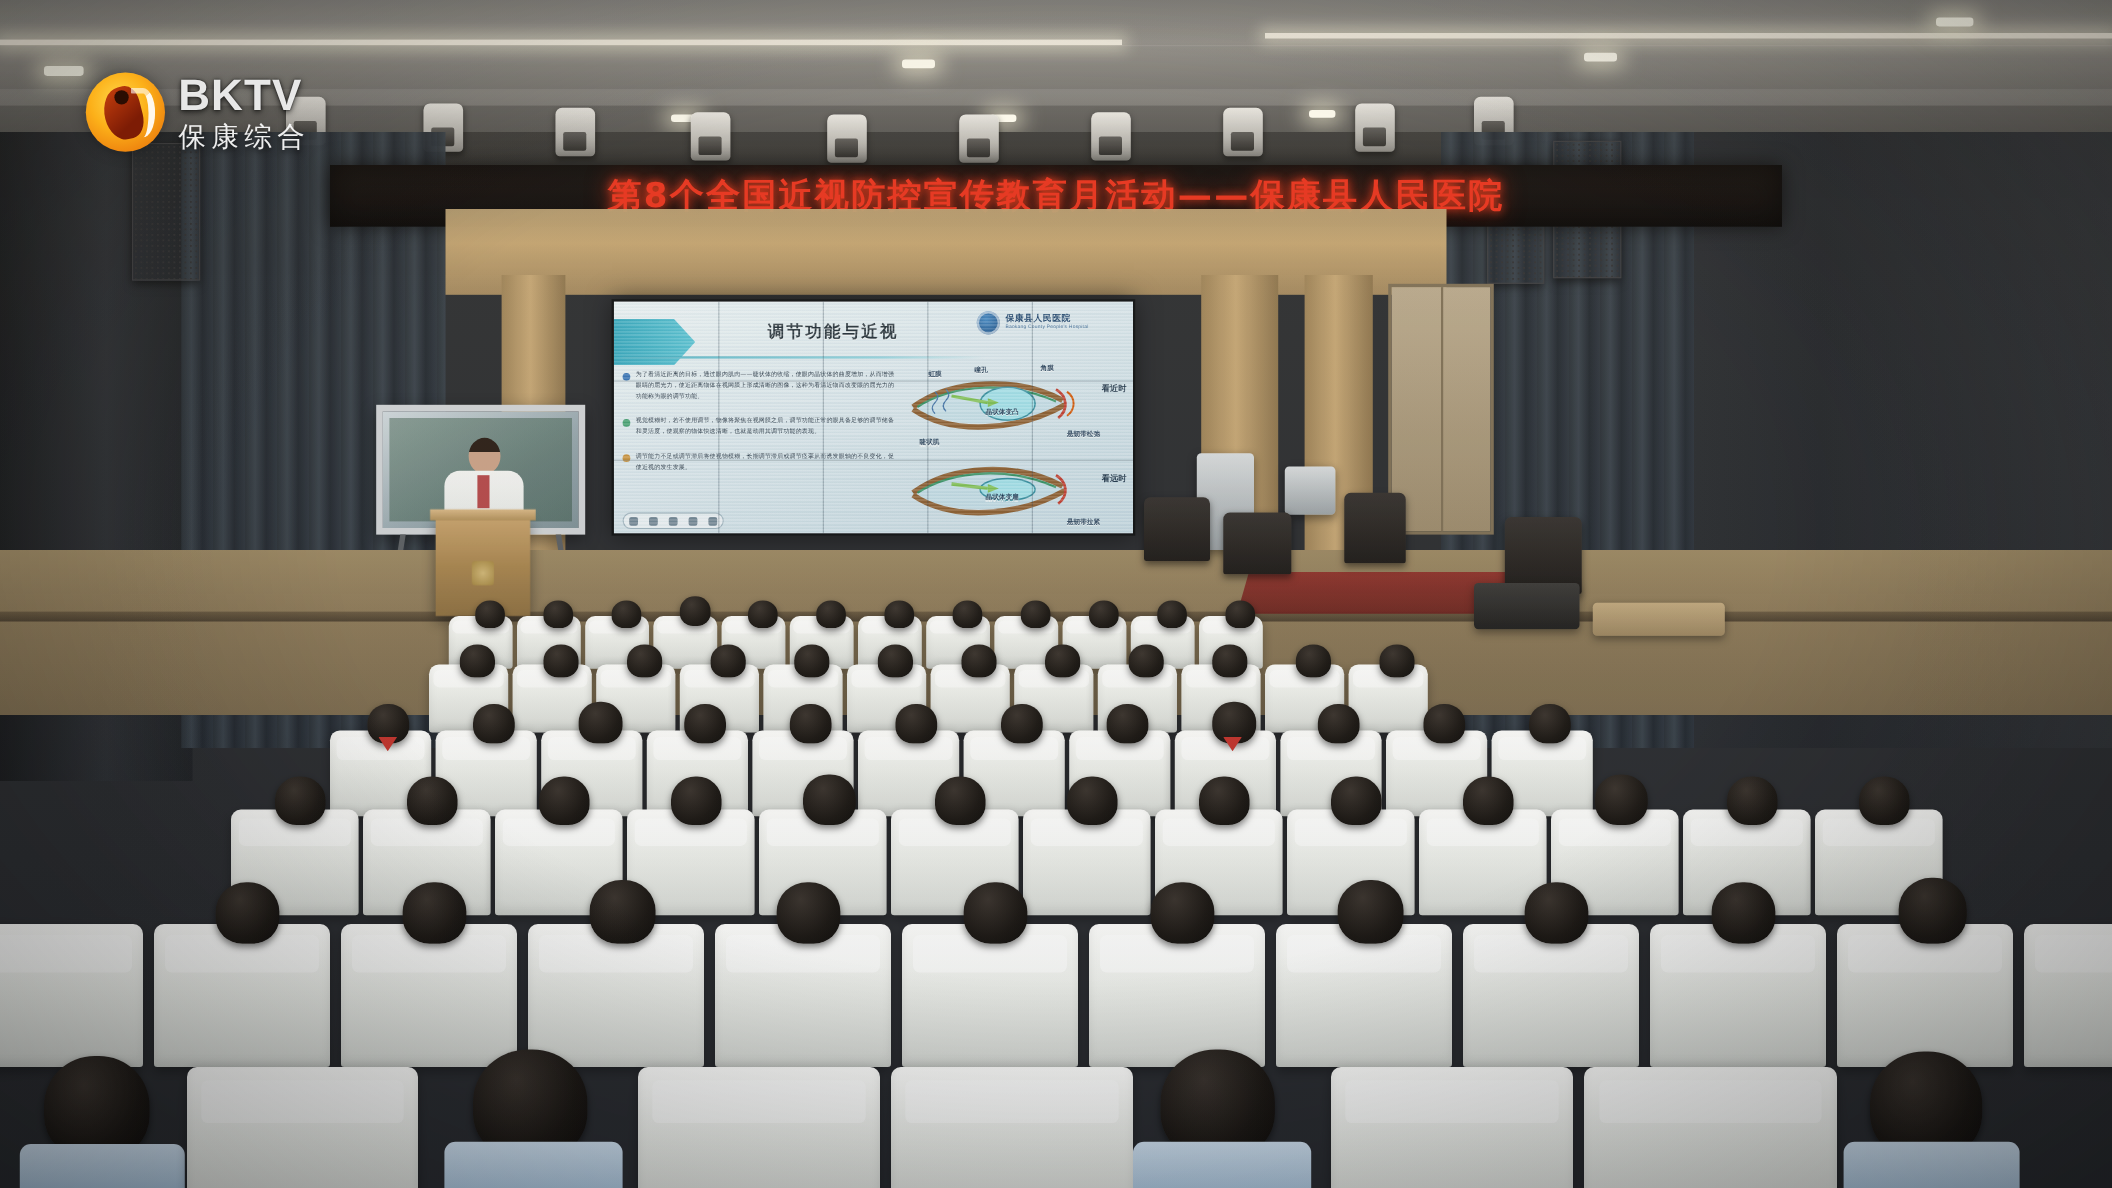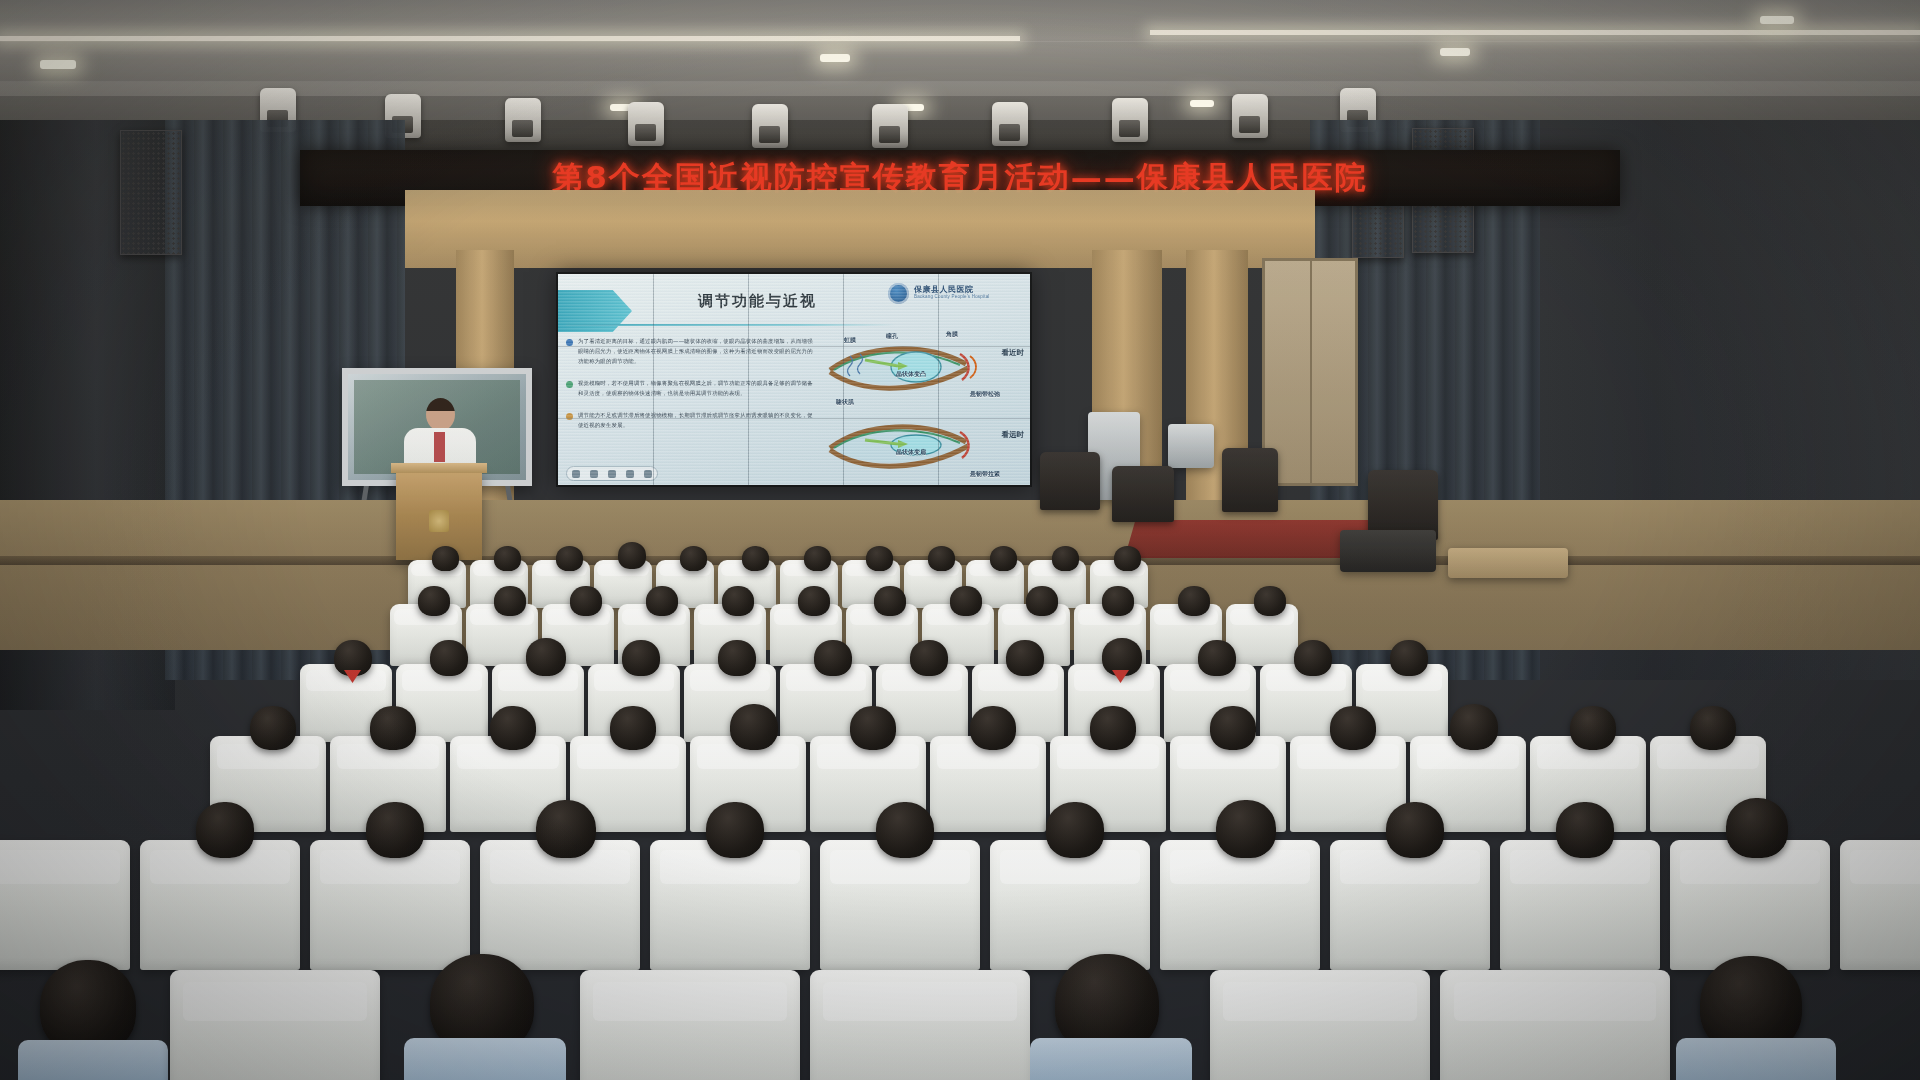--- a/index.html
+++ b/index.html
@@ -543,20 +543,29 @@
         <div class="seat" style="left:1440px;top:430px;width:230px;height:150px;"></div>
         <div class="head" style="left:1700px;top:416px;width:102px;height:98px;"></div>
         <div class="uniform" style="left:1676px;top:498px;width:160px;height:50px;"></div>
       </div>
     </div>
 
     <div class="warm"></div>
     <div class="vignette"></div>
   </div>
 
+  <div class="bktv">
+    <div class="bird">
+      <div class="flame"></div>
+    </div>
+    <div class="txts">
+      <div class="en">BKTV</div>
+      <div class="cn">保康综合</div>
+    </div>
+  </div>
 
   <div class="lower-third">
 
     
 
     
 
     
 
     

